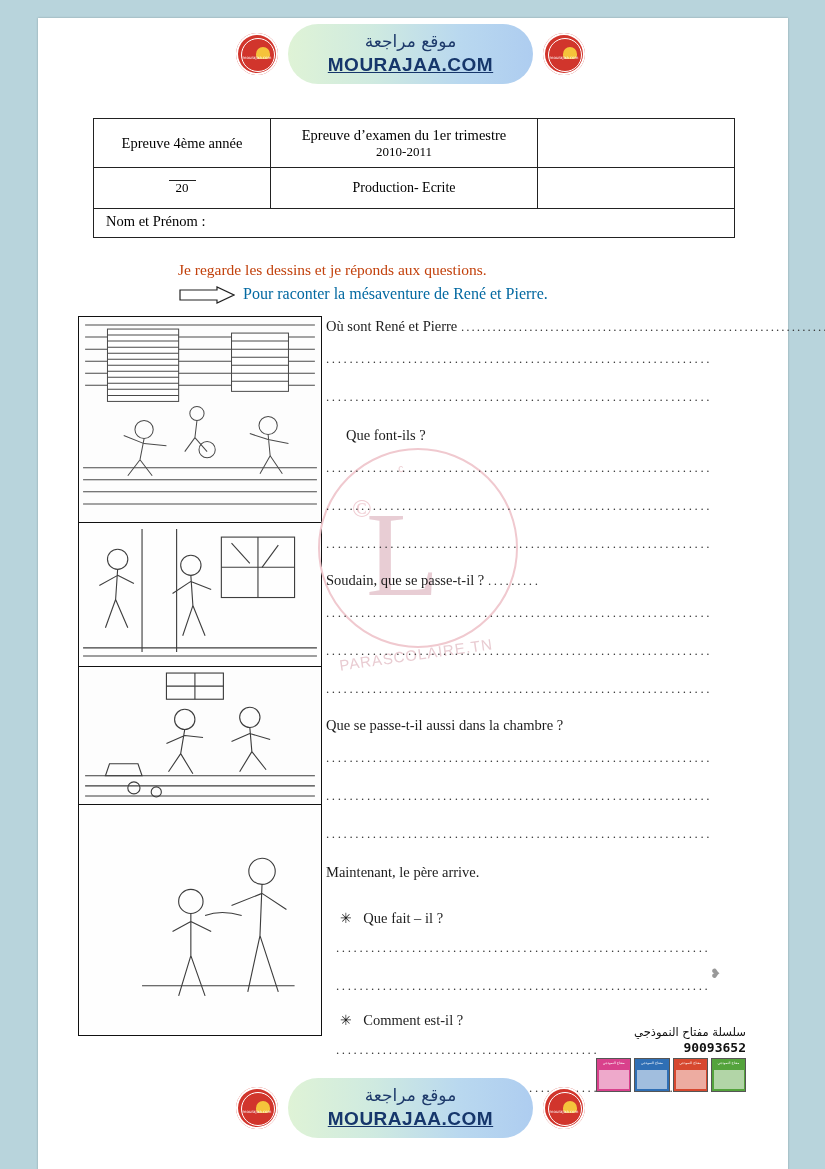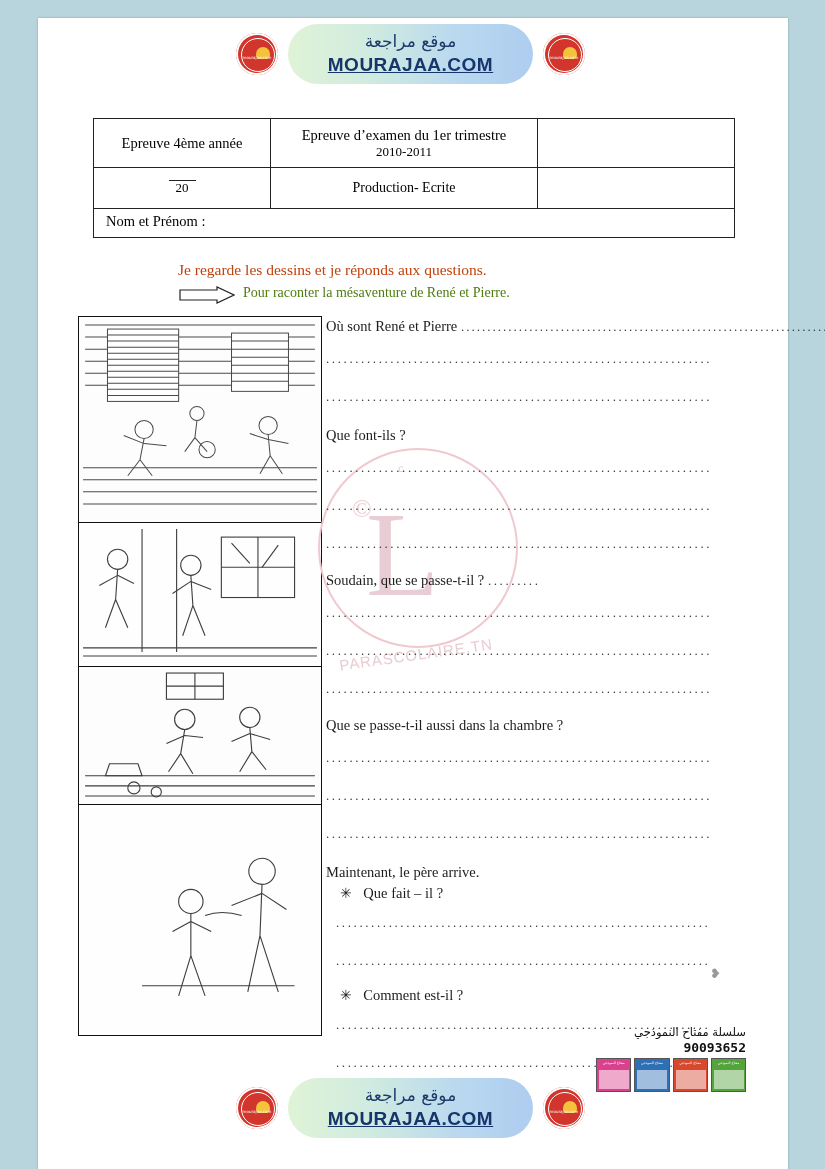--- a/index.html
+++ b/index.html
@@ -99,21 +99,21 @@
   }
   .minlogo .sub{
     position:absolute;left:12px;top:39px;width:76px;text-align:center;
     font-family:"DejaVu Sans", sans-serif;font-size:3.6px;color:#444;
   }
 
   
   .instr1{position:absolute;left:140px;top:243px;font-size:15.5px;color:#c2410c;}
   .arrowbox{position:absolute;left:141px;top:268px;width:56px;height:18px;}
   .arrowbox svg{display:block;}
-  .instr2{position:absolute;left:205px;top:267px;font-size:14px;color:#4d7c0f;}
+  .instr2{position:absolute;left:205px;top:267px;font-size:16px;color:#0369a1;}
 
   
   .frame{
     position:absolute;left:40px;top:298px;width:242px;height:718px;
     border:1.5px solid #111;
   }
   .cell{position:relative;border-bottom:1.5px solid #111;overflow:hidden;background:#fff;}
   .cell:last-child{border-bottom:none;}
   .cell.c1{height:205px;}
   .cell.c2{height:143px;}
@@ -327,39 +327,39 @@
   </div>
 
   <div class="qcol">
 
     <div class="q"><span>Où sont René et Pierre</span>
       <span class="dots" style="letter-spacing:2px;">...........................................................................</span>
     </div>
     <div class="dots" style="margin-top:16px;">.................................................................................</div>
     <div class="dots" style="margin-top:22px;">.................................................................................</div>
 
-    <div class="q" style="margin-top:22px;">Que font-ils ?</div>
+    <div class="q" style="margin-top:22px;margin-left:20px;">Que font-ils ?</div>
     <div class="dots" style="margin-top:16px;">.................................................................................</div>
     <div class="dots" style="margin-top:22px;">.................................................................................</div>
     <div class="dots" style="margin-top:22px;">.................................................................................</div>
 
     <div class="q" style="margin-top:20px;"><span>Soudain, que se passe-t-il ?</span>
       <span class="dots">.........</span>
     </div>
     <div class="dots" style="margin-top:16px;">.................................................................................</div>
     <div class="dots" style="margin-top:22px;">.................................................................................</div>
     <div class="dots" style="margin-top:22px;">.................................................................................</div>
 
     <div class="q" style="margin-top:20px;">Que se passe-t-il aussi dans la chambre ?</div>
     <div class="dots" style="margin-top:16px;">.................................................................................</div>
     <div class="dots" style="margin-top:22px;">.................................................................................</div>
     <div class="dots" style="margin-top:22px;">.................................................................................</div>
 
     <div class="q" style="margin-top:22px;">Maintenant, le père arrive.</div>
-    <div class="q" style="margin-top:4px;padding-left:14px;">
+    <div class="q" style="margin-top:29px;padding-left:14px;">
       <span class="ast">✳</span>
       <span style="margin-left:8px;">Que fait – il ?</span>
     </div>
     <div class="dots" style="margin-top:13px;padding-left:10px;">.................................................................................</div>
     <div class="dots" style="margin-top:22px;padding-left:10px;">.................................................................................</div>
 
     <div class="q" style="margin-top:18px;padding-left:14px;">
       <span class="ast">✳</span>
       <span style="margin-left:8px;">Comment est-il ?</span>
     </div>

